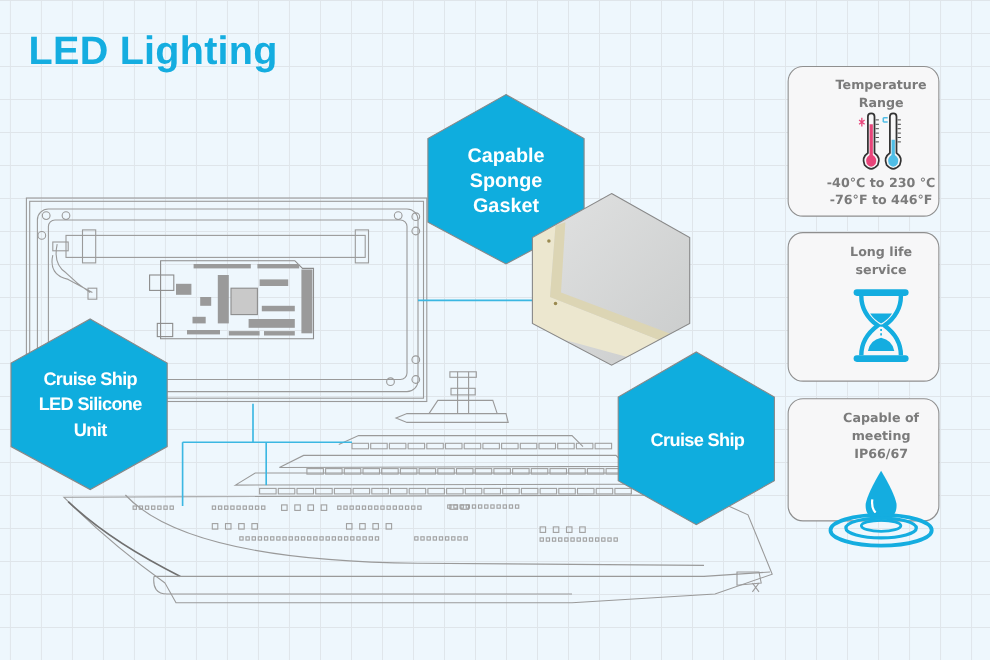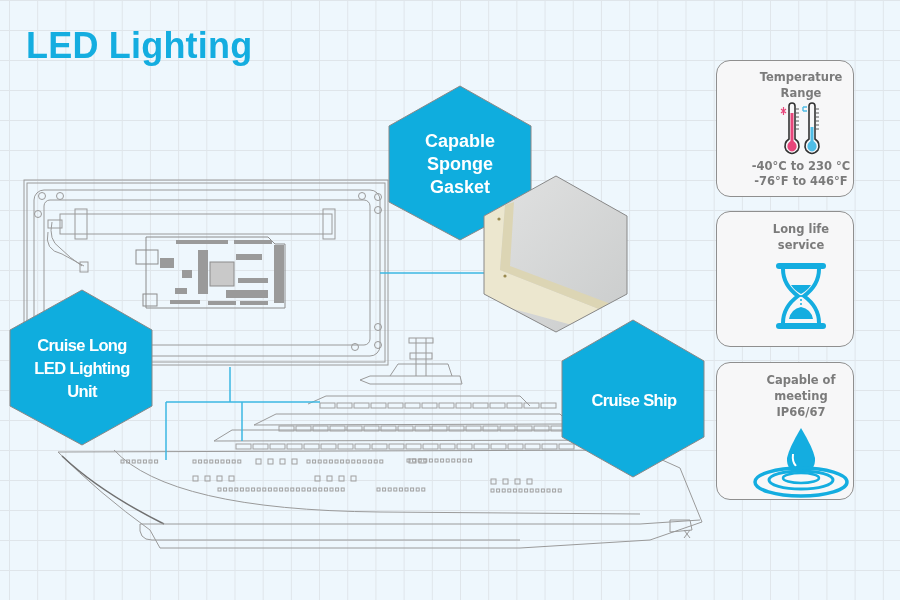--- a/index.html
+++ b/index.html
@@ -276,21 +276,21 @@
     <polygon points="505,205 514,202 510,266 627,310 627,320 500,270" fill="#dcd5b4"></polygon>
     <circle cx="499" cy="219" r="1.6" fill="#9a8a50"></circle>
     <circle cx="505" cy="276" r="1.6" fill="#9a8a50"></circle>
   </g>
   <polygon points="556,176 627,216 627,294 556,332 484,294 484,216" fill="none" stroke="#888" stroke-width="1"></polygon>
   <polygon points="633,320 704,361 704,437 633,477 562,437 562,361" fill="#0fadde" stroke="#888" stroke-width="1"></polygon>
   <polygon points="82,290 152,330 152,406 82,445 10,406 10,330" fill="#0fadde" stroke="#888" stroke-width="1"></polygon>
 </svg>
 
 <div class="hex-label big" style="left:410px;top:128px;width:100px;height:72px;">Capable Sponge Gasket</div>
-<div class="hex-label" style="left:26px;top:330px;width:112px;height:76px;">Cruise Long LED Lighting Unit</div>
+<div class="hex-label" style="left:26px;top:330px;width:112px;height:76px;">Cruise Ship LED Silicone Unit</div>
 <div class="hex-label" style="left:572px;top:388px;width:124px;height:24px;">Cruise Ship</div>
 
 <div class="card" style="top:60px;height:137px;">
   <div class="ct">Temperature Range</div>
   <svg width="60" height="58" viewBox="0 0 60 58">
     <g fill="none" stroke="#333" stroke-width="1.6">
       <path d="M18 5 Q18 2 21 2 Q24 2 24 5 L24 38 Q30 42 27 49 Q21 56 15 49 Q12 42 18 38 Z"></path>
       <path d="M38 5 Q38 2 41 2 Q44 2 44 5 L44 38 Q50 42 47 49 Q41 56 35 49 Q32 42 38 38 Z"></path>
     </g>
     <path d="M19.5 12 L22.5 12 L22.5 40 Q27 43 25 48 Q21 53 17 48 Q15 43 19.5 40 Z" fill="#e8457a"></path>
@@ -316,21 +316,21 @@
       <rect x="5" y="2" width="50" height="6" rx="3"></rect>
       <rect x="5" y="62" width="50" height="6" rx="3"></rect>
     </g>
     <path d="M12 8 Q12 24 27 35 Q12 46 12 62 M48 8 Q48 24 33 35 Q48 46 48 62" fill="none" stroke="#14ade0" stroke-width="4"></path>
     <path d="M20 24 L40 24 Q36 30 30 33 Q24 30 20 24 Z" fill="#14ade0"></path>
     <path d="M18 58 Q20 48 30 46 Q40 48 42 58 Z" fill="#14ade0"></path>
     <line x1="30" y1="34" x2="30" y2="46" stroke="#14ade0" stroke-width="1.5" stroke-dasharray="2 2"></line>
   </svg>
 </div>
 
-<div class="card" style="top:362px;height:138px;">
+<div class="card" style="top:362px;height:112px;">
   <div class="ct" style="margin-top:9px;">Capable of meeting IP66/67</div>
   <svg width="100" height="80" viewBox="0 0 100 80" style="margin-top:4px;">
     <path d="M50 4 Q62 24 64 34 Q65 48 50 48 Q35 48 36 34 Q38 24 50 4 Z" fill="#14ade0"></path>
     <path d="M42 30 Q41 38 45 42" fill="none" stroke="#fff" stroke-width="2"></path>
     <ellipse cx="50" cy="58" rx="46" ry="14" fill="none" stroke="#14ade0" stroke-width="3.5"></ellipse>
     <ellipse cx="50" cy="56" rx="32" ry="9" fill="none" stroke="#14ade0" stroke-width="3"></ellipse>
     <ellipse cx="50" cy="54" rx="18" ry="5" fill="none" stroke="#14ade0" stroke-width="2.5"></ellipse>
     <rect x="0" y="30" width="100" height="20" fill="#f7f7f8" opacity="0"></rect>
   </svg>
 </div>

